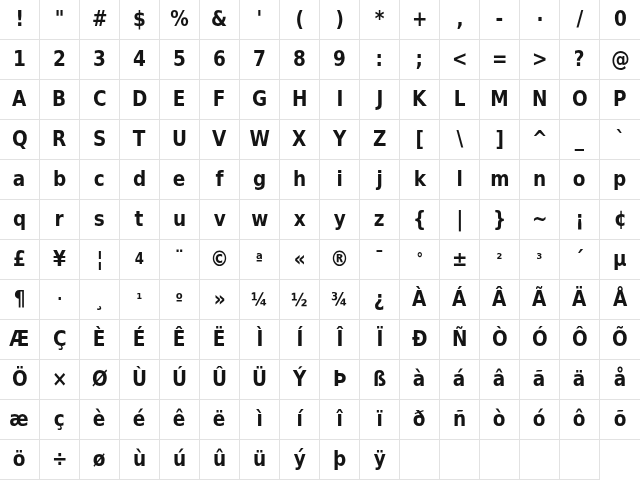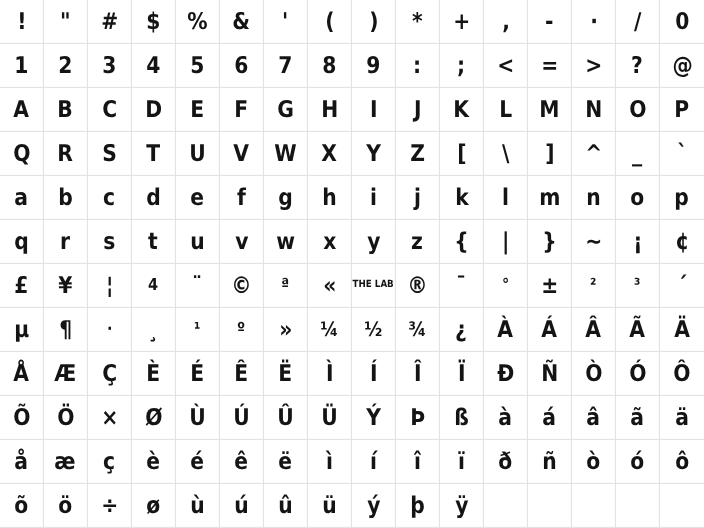--- a/index.html
+++ b/index.html
@@ -371,23 +371,20 @@
     <div class="glyph-cell">
       <span class="glyph">©</span>
     </div>
     <div class="glyph-cell">
       <span class="glyph small">ª</span>
     </div>
     <div class="glyph-cell">
       <span class="glyph">«</span>
     </div>
     <div class="glyph-cell">
-      <span class="glyph tiny">THE LAB</span>
-    </div>
-    <div class="glyph-cell">
       <span class="glyph">®</span>
     </div>
     <div class="glyph-cell">
       <span class="glyph">¯</span>
     </div>
     <div class="glyph-cell">
       <span class="glyph small">°</span>
     </div>
     <div class="glyph-cell">
       <span class="glyph">±</span>

